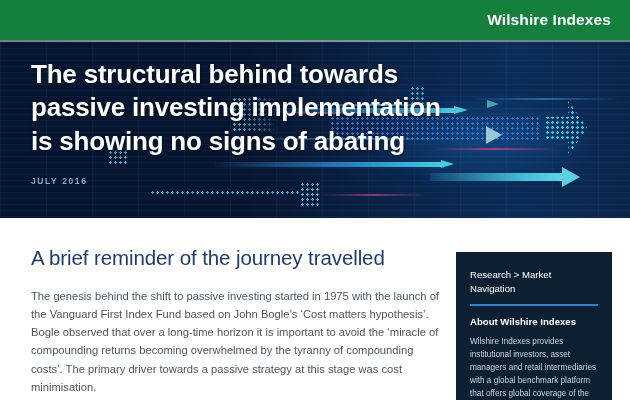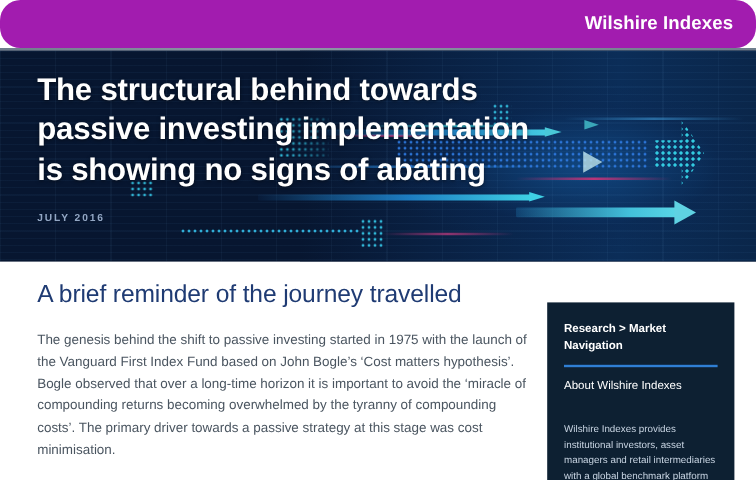--- a/index.html
+++ b/index.html
@@ -14,27 +14,26 @@
     font-family: "Liberation Sans", sans-serif;
     position: relative;
   }
 
   
   .header {
     position: absolute;
     left: 0; top: 0;
     width: 630px;
     height: 40px;
-    background: #a21caf;
+    background: #15803d;
     box-sizing: border-box;
     display: flex;
     align-items: center;
     justify-content: flex-end;
     padding-right: 19px;
-    border-radius: 17px;
   }
   .header-title {
     color: #ffffff;
     font-size: 15.5px;
     font-weight: bold;
     letter-spacing: 0.1px;
   }
   .header-rule {
     position: absolute;
     left: 0; top: 40px;
@@ -130,21 +129,21 @@
   
   .content {
     position: absolute;
     left: 31px; top: 230px;
     width: 412px;
   }
   .section-title {
     color: #1f3b73;
     font-size: 20.5px;
     font-weight: normal;
-    margin: 4px 0 17px 0;
+    margin: 16px 0 17px 0;
     letter-spacing: -0.1px;
   }
   .para {
     color: #4a5560;
     font-size: 11.2px;
     line-height: 1.62;
     margin: 12px 0 14px 0;
   }
 
   
@@ -154,34 +153,34 @@
     width: 156px;
     height: 148px;
     background: #0d2032;
     box-sizing: border-box;
     padding: 16px 14px 0 14px;
     overflow: hidden;
   }
   .sidebar-breadcrumb {
     color: #ffffff;
     font-size: 9.6px;
-    font-weight: bold;
+    font-weight: normal;
     line-height: 1.42;
     margin: 0 0 9px 0;
   }
   .sidebar-divider {
     height: 1.5px;
     background: #2f7fd4;
     margin: 0 0 10px 0;
   }
   .sidebar-heading {
     color: #ffffff;
     font-size: 9.6px;
-    font-weight: normal;
-    margin: 0 0 24px 0;
+    font-weight: bold;
+    margin: 0 0 8px 0;
   }
   .sidebar-body {
     color: #c8d4e2;
     font-size: 8.2px;
     line-height: 1.6;
     margin: 0;
   }
 </style>
 </head>
 <body>

